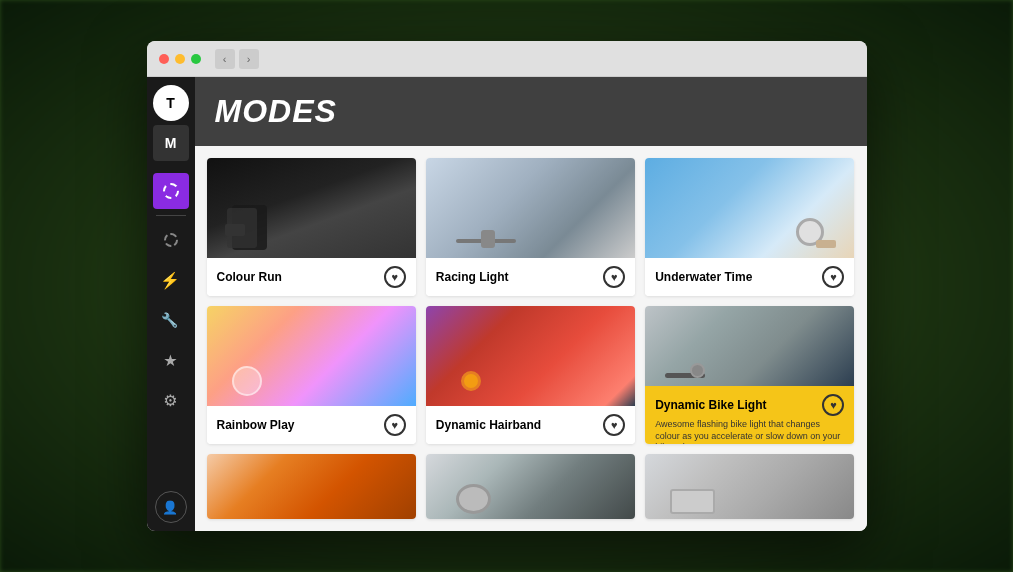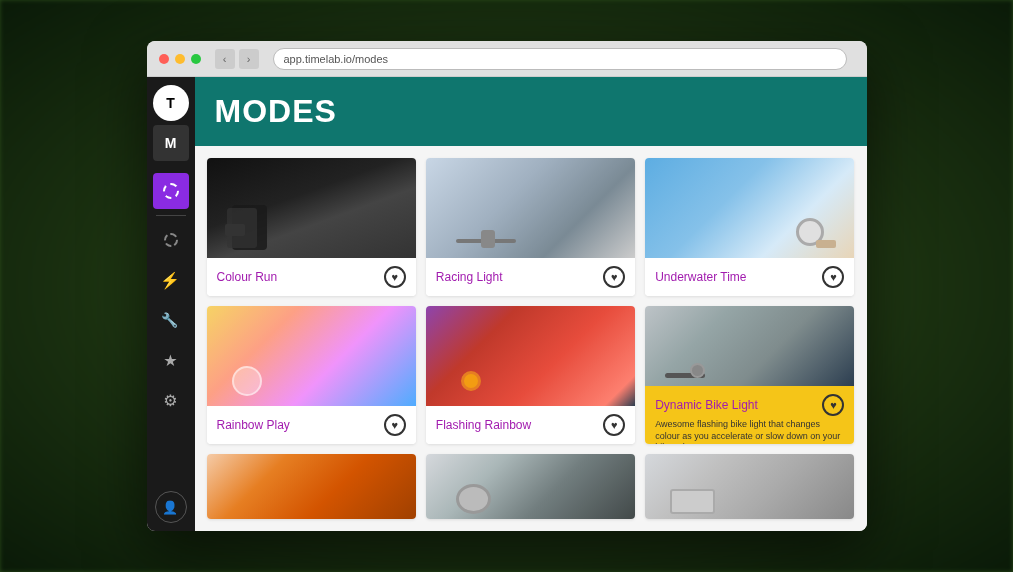--- a/index.html
+++ b/index.html
@@ -158,23 +158,24 @@
     .main-area {
       flex: 1;
       display: flex;
       flex-direction: column;
       overflow: hidden;
       background: #f5f5f5;
     }
 
     
     .page-header {
-      background: #0f766e;
+      background: #404040;
       padding: 16px 20px;
       flex-shrink: 0;
+      font-style: italic;
     }
 
     .page-title {
       color: #fff;
       font-size: 32px;
       font-weight: 900;
       letter-spacing: 1px;
       text-transform: uppercase;
     }
 
@@ -255,22 +256,22 @@
 
     .mode-card-footer.yellow-bg {
       background: #f5c518;
       flex-direction: column;
       align-items: flex-start;
       padding: 8px 10px;
     }
 
     .mode-card-name {
       font-size: 12px;
-      font-weight: normal;
-      color: #a21caf;
+      font-weight: bold;
+      color: #000000;
     }
 
     .mode-card-desc {
       font-size: 9px;
       color: #333;
       margin-top: 3px;
       line-height: 1.3;
     }
 
     .mode-card-title-row {
@@ -319,23 +320,20 @@
 <div class="browser-window">
 
   <div class="browser-chrome">
     <div class="browser-dot dot-red"></div>
     <div class="browser-dot dot-yellow"></div>
     <div class="browser-dot dot-green"></div>
     <div class="browser-nav">
       <div class="nav-btn">‹</div>
       <div class="nav-btn">›</div>
     </div>
-    <div class="address-bar">
-      <span>app.timelab.io/modes</span>
-    </div>
   </div>
 
   <div class="app-content">
 
     <div class="sidebar">
       <div class="sidebar-item logo-t">
         <span>T</span>
       </div>
       <div class="sidebar-item logo-m">
         <span>M</span>
@@ -442,21 +440,21 @@
               <span>♥</span>
             </div>
           </div>
         </div>
 
         <div class="mode-card">
           <div class="mode-card-image img-flashing-hairband" style="background: linear-gradient(135deg, #8e44ad 0%, #c0392b 30%, #e74c3c 60%, #fd7f6f 90%, #2c3e50 100%);">
             <div style="position:absolute; bottom:15px; left:35px; width:20px; height:20px; border-radius:50%; background:#f39c12; border:3px solid #e67e22;"></div>
           </div>
           <div class="mode-card-footer">
-            <span class="mode-card-name">Flashing Rainbow</span>
+            <span class="mode-card-name">Dynamic Hairband</span>
             <div class="heart-icon">
               <span>♥</span>
             </div>
           </div>
         </div>
 
         <div class="mode-card">
           <div class="mode-card-image img-dynamic-bike" style="background: linear-gradient(135deg, #bdc3c7 0%, #95a5a6 30%, #7f8c8d 60%, #2c3e50 100%); height: 80px;">
             <div style="position:absolute; bottom:8px; left:20px; width:40px; height:5px; background:#555; border-radius:3px;"></div>
             <div style="position:absolute; bottom:8px; left:45px; width:15px; height:15px; border-radius:50%; background:#888; border:2px solid #999;"></div>

